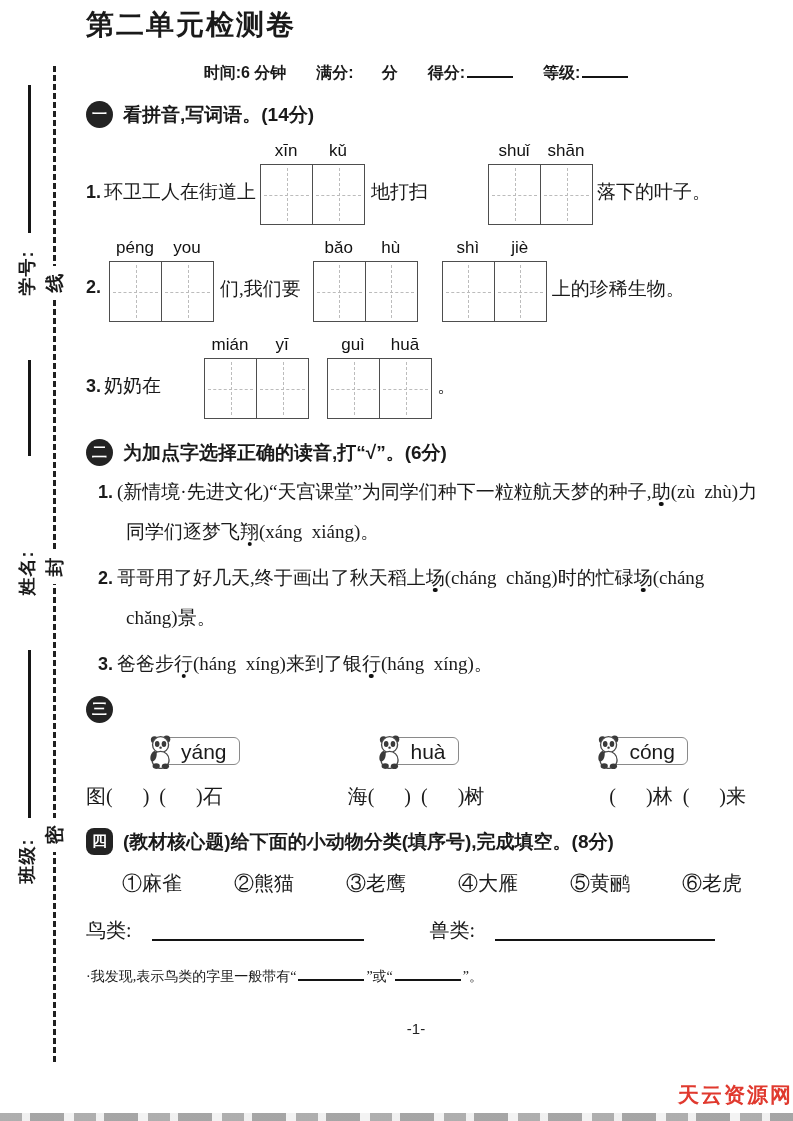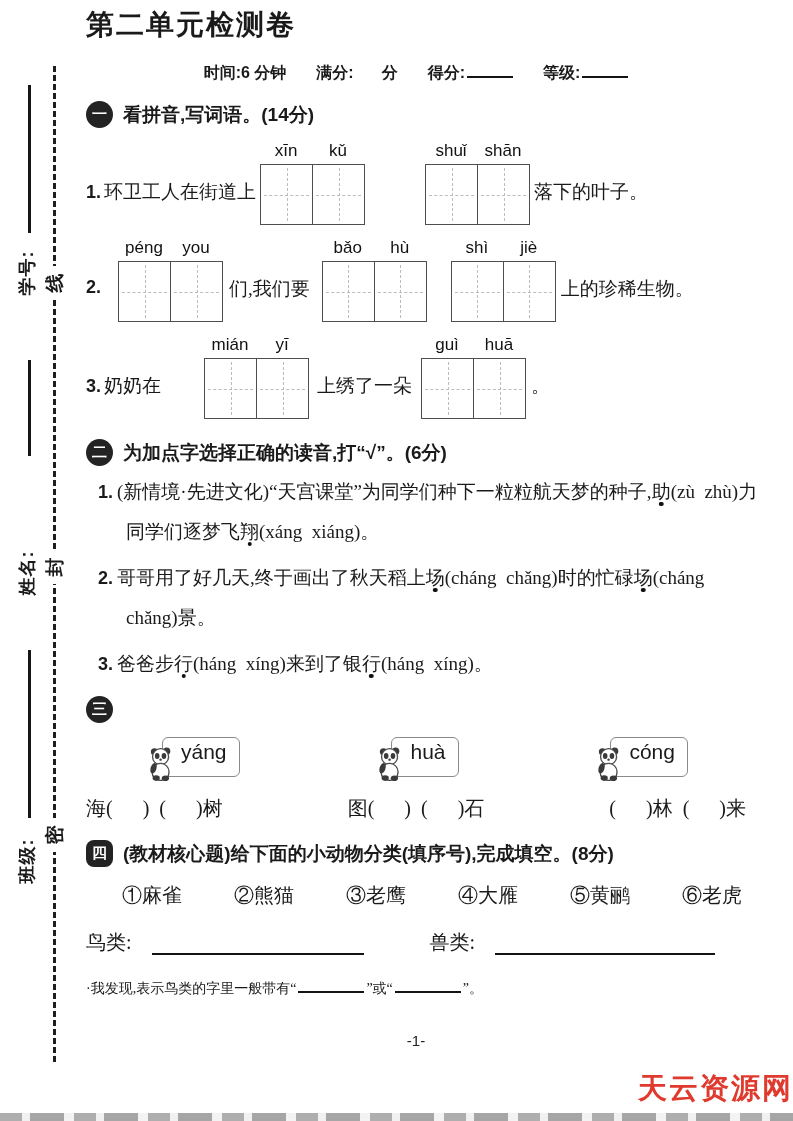--- a/index.html
+++ b/index.html
@@ -52,36 +52,36 @@
   .q{font-family:"Liberation Serif","DejaVu Serif",serif;font-size:19px;line-height:40px;
      margin:6px 0 0 12px;padding-left:28px;text-indent:-28px;white-space:pre-wrap;width:636px;}
   .qn{font-family:"Liberation Sans",sans-serif;font-weight:bold;font-size:18px;padding-right:4px;}
   .dotchar{position:relative;}
   .dotchar::after{content:"";position:absolute;left:50%;bottom:-4px;transform:translateX(-50%);
      width:4.5px;height:4.5px;border-radius:50%;background:#111;}
 
   
   .tagrow{display:flex;justify-content:space-between;padding:8px 58px 0 76px;margin-top:6px;}
   .tag{position:relative;border:1.6px solid #8a8a8a;border-radius:6px;background:#fff;
-       padding:2px 12px 12px 18px;font-size:21px;}
+       padding:2px 12px 0 18px;font-size:21px;}
   .tag .panda{position:absolute;left:-15px;bottom:-5px;}
   .grouprow{display:flex;justify-content:space-between;font-family:"Liberation Serif","DejaVu Serif",serif;
        font-size:20px;margin-top:18px;}
   .grouprow span{white-space:pre;}
 
   
   .opts{display:flex;justify-content:space-between;padding:0 4px 0 36px;
         font-family:"Liberation Serif","DejaVu Serif",serif;font-size:20px;margin-top:15px;}
-  .fillrow{display:flex;align-items:center;margin-top:20px;
+  .fillrow{display:flex;align-items:flex-start;margin-top:20px;
         font-family:"Liberation Serif","DejaVu Serif",serif;font-size:20px;gap:20px;}
   .fillrow .blank{height:1.1em;}
   .discover{margin-top:16px;font-family:"Liberation Serif","DejaVu Serif",serif;font-size:14px;line-height:34px;}
 
   .pageno{text-align:center;margin-top:26px;font-size:15px;color:#222;}
-  .watermark{position:absolute;right:0px;bottom:12px;font-weight:900;font-size:29px;letter-spacing:2px;}
+  .watermark{position:absolute;right:0px;bottom:12px;font-weight:900;font-size:21px;letter-spacing:2px;}
   .bottom-band{position:absolute;left:0;right:0;bottom:0;height:8px;opacity:.8;
      background:repeating-linear-gradient(90deg,#9a9a9a 0 22px,#ededed 22px 30px,#8f8f8f 30px 64px,#f0f0f0 64px 74px);}
 </style>
 </head>
 <body>
 
 <div class="sidebar">
   <div class="seal-line"></div>
   <div class="v-blank" style="top:85px;height:148px;"></div>
   <div class="v-label" style="top:240px;">
@@ -127,36 +127,37 @@
     <div class="bp" style="margin-left:4px;">
       <div class="pins">
           <span>xīn</span>
           <span>kǔ</span>
         </div>
       <div class="cells">
           <div class="cell"></div>
           <div class="cell"></div>
         </div>
     </div>
+    <span class="wtext" style="padding-left:6px;">地打扫</span>
     <div class="bp" style="margin-left:60px;">
       <div class="pins">
           <span>shuǐ</span>
           <span>shān</span>
         </div>
       <div class="cells">
           <div class="cell"></div>
           <div class="cell"></div>
         </div>
     </div>
     <span class="wtext" style="padding-left:4px;">落下的叶子。</span>
   </div>
 
   <div class="wrow">
     <span class="wtext"><b>2.</b><i></i></span>
-    <div class="bp" style="margin-left:14px;">
+    <div class="bp" style="margin-left:5px;">
       <div class="pins">
           <span>péng</span>
           <span>you</span>
         </div>
       <div class="cells">
           <div class="cell"></div>
           <div class="cell"></div>
         </div>
     </div>
     <span class="wtext" style="padding-left:6px;">们,我们要</span>
@@ -188,22 +189,21 @@
     <div class="bp" style="margin-left:8px;padding-left:35px;">
       <div class="pins">
           <span>mián</span>
           <span>yī</span>
         </div>
       <div class="cells">
           <div class="cell"></div>
           <div class="cell"></div>
         </div>
     </div>
-    <span class="wtext" style="padding-left:8px;">上绣了一朵</span>
-    <div class="bp" style="margin-left:9px;">
+    <div class="bp" style="margin-left:18px;">
       <div class="pins">
           <span>guì</span>
           <span>huā</span>
         </div>
       <div class="cells">
           <div class="cell"></div>
           <div class="cell"></div>
         </div>
     </div>
     <span class="wtext" style="padding-left:5px;">。</span>
@@ -261,22 +261,22 @@
         <circle cx="10" cy="10.4" r="1" fill="#3a3a3a"></circle>
         <ellipse cx="10" cy="20.5" rx="7" ry="7" fill="#fff" stroke="#4a4a4a" stroke-width="1.1"></ellipse>
         <ellipse cx="4.2" cy="17.5" rx="2.4" ry="4.4" fill="#3a3a3a" transform="rotate(18 4.2 17.5)"></ellipse>
         <ellipse cx="6.4" cy="25.6" rx="3" ry="2.3" fill="#3a3a3a"></ellipse>
           <ellipse cx="14" cy="25.8" rx="3" ry="2.3" fill="#3a3a3a"></ellipse>
       </svg>
       <span class="pin">cóng</span>
     </span>
   </div>
   <div class="grouprow">
+    <span>图(      )  (      )石</span>
     <span>海(      )  (      )树</span>
-    <span>图(      )  (      )石</span>
     <span>(      )林  (      )来</span>
   </div>
 
   <div class="sec-head" style="margin-top:18px;">
     <span class="badge sq">四</span>
     <span class="sec-title">(教材核心题)给下面的小动物分类(填序号),完成填空。(8分)</span>
   </div>
   <div class="opts">
     <span>①麻雀</span>
     <span>②熊猫</span>

